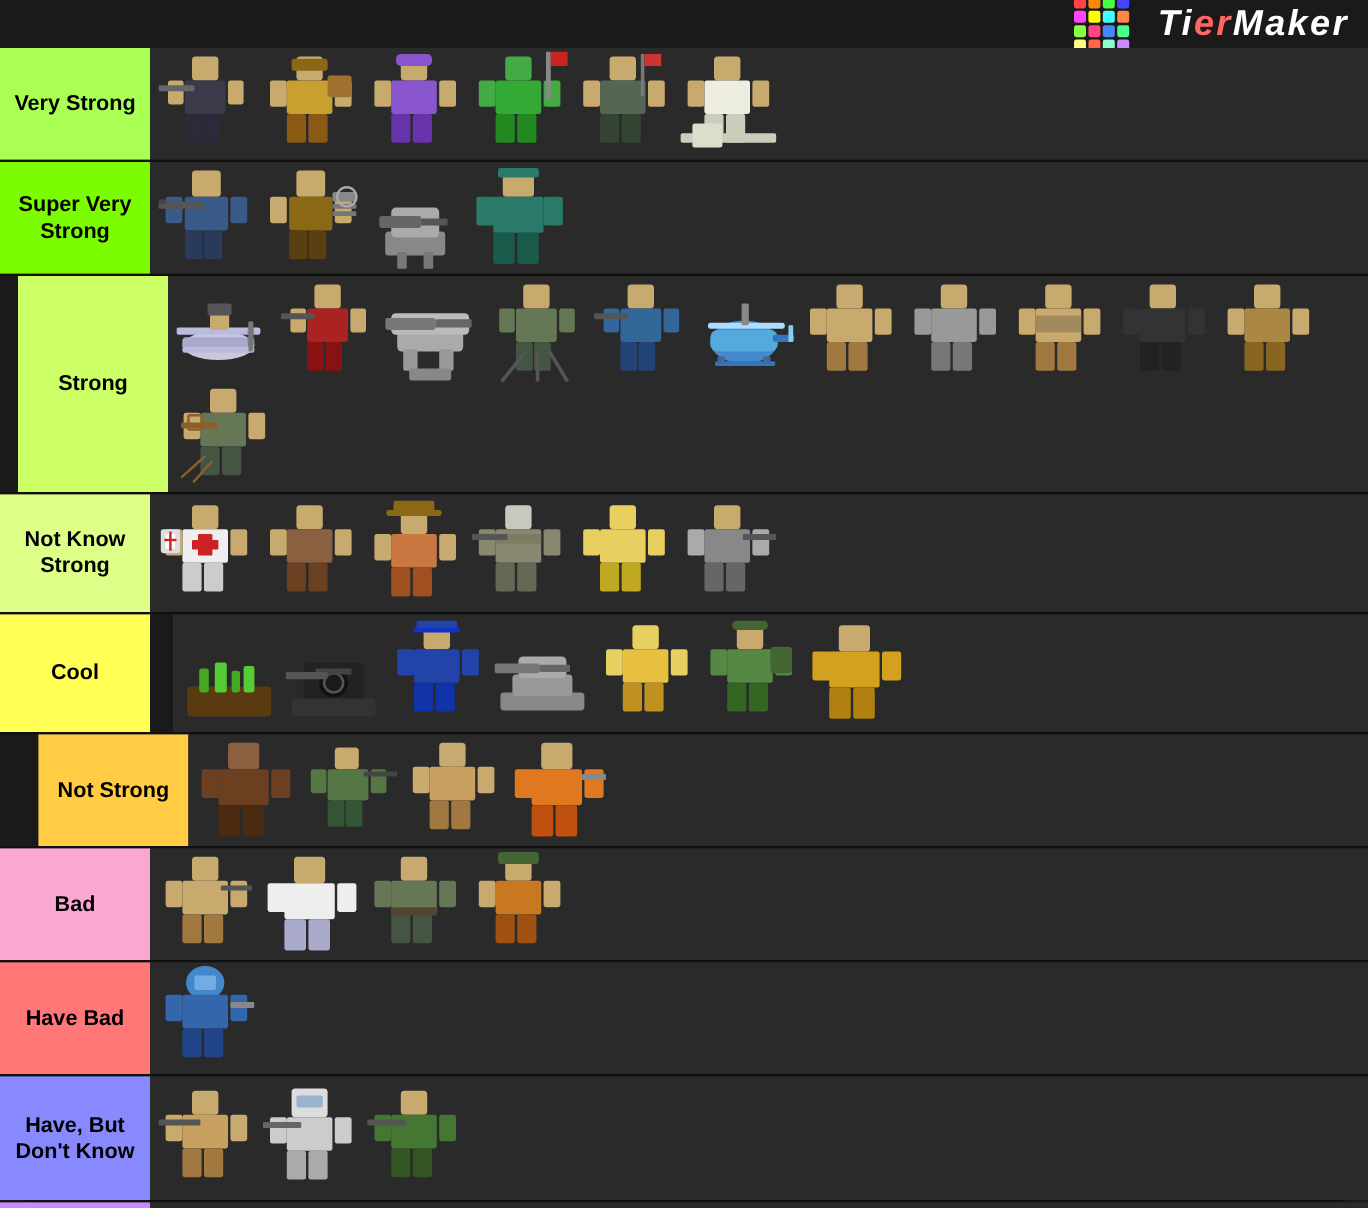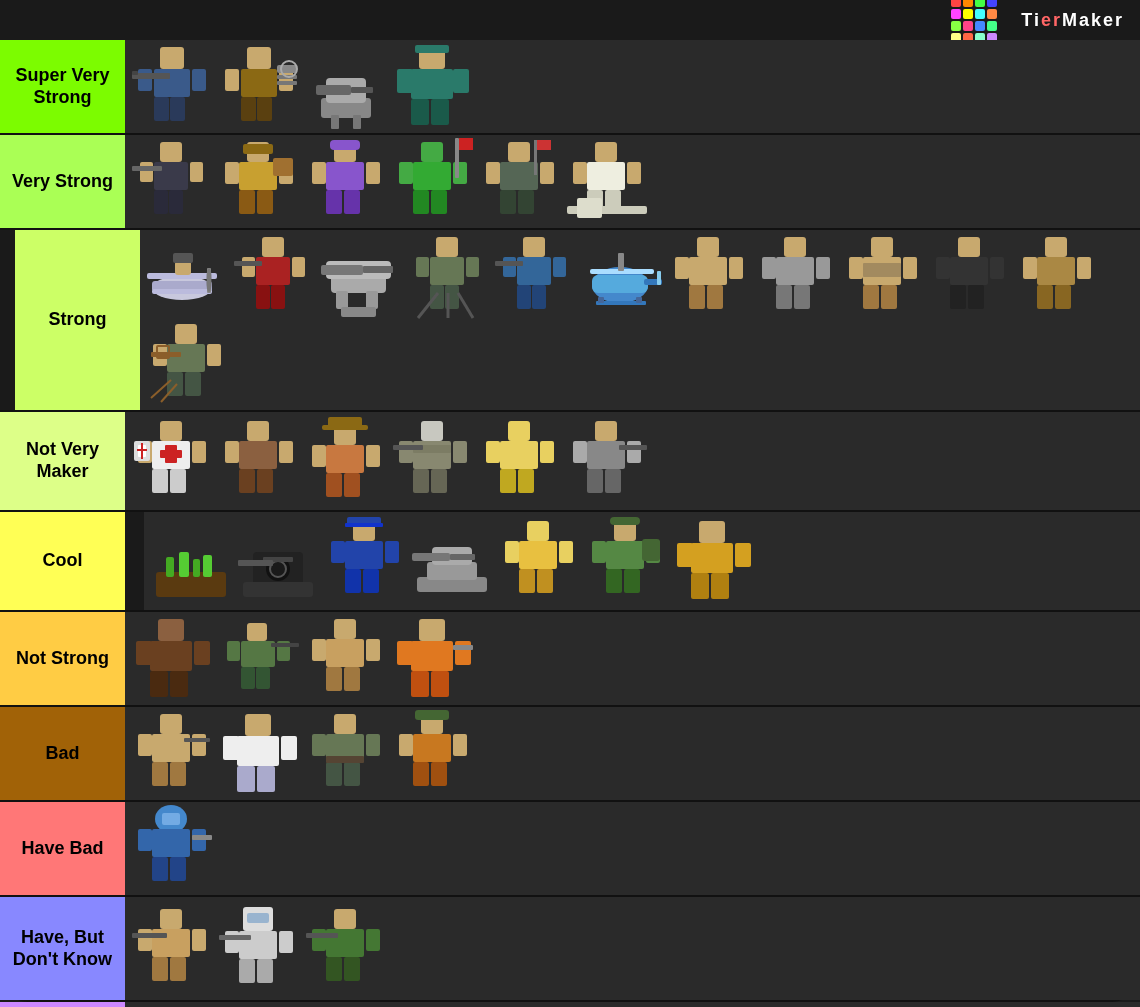--- a/index.html
+++ b/index.html
@@ -77,31 +77,32 @@
       justify-content: center;
       position: relative;
     }
 
     
     .tier-super { background: #7cfc00; }
     .tier-very-strong { background: #aaff55; }
     .tier-strong { background: #ccff66; }
     .tier-not-very-strong { background: #ddff88; }
     .tier-cool { background: #ffff55; }
-    .tier-not-strong { background: #ffcc44; }
-    .tier-bad { background: #a16207; }
+    .tier-not-strong { background: #ffcc44; margin-left: 32px; }
+    .tier-bad { background: #f9a8d4; }
     .tier-very-bad { background: #ff7777; }
     .tier-have-but { background: #8888ff; }
     .tier-dont-have { background: #cc88ff; }
 
     .logo-title {
-      font-size: 18px;
+      font-size: 30px;
       font-weight: 900;
       color: white;
       letter-spacing: 2px;
+      font-style: italic;
       margin-left: 16px;
     }
   </style>
 </head>
 <body>
 
 <div class="header">
   <div class="tiermaker-logo">
     <div class="logo-grid">
 
@@ -124,20 +125,101 @@
     </div>
     <span class="logo-title">
       <span style="color:white">Ti</span><span style="color:#ff6666">er</span><span style="color:white">Maker</span>
     </span>
   </div>
 </div>
 
 <div style="width:100%;">
 
   <div class="tier-row" style="min-height:95px;">
+    <div class="tier-label tier-very-strong">Very Strong</div>
+    <div class="tier-items">
+      <div class="item-placeholder">
+        <svg width="80" height="88" viewBox="0 0 80 88">
+          <rect x="28" y="4" width="22" height="20" rx="3" fill="#c8a96e"></rect>
+          <rect x="22" y="24" width="34" height="28" rx="2" fill="#3a3a4a"></rect>
+          <rect x="22" y="52" width="14" height="24" rx="2" fill="#2a2a3a"></rect>
+          <rect x="37" y="52" width="14" height="24" rx="2" fill="#2a2a3a"></rect>
+          <rect x="8" y="24" width="13" height="20" rx="2" fill="#c8a96e"></rect>
+          <rect x="58" y="24" width="13" height="20" rx="2" fill="#c8a96e"></rect>
+          <rect x="0" y="28" width="30" height="5" rx="1" fill="#666"></rect>
+        </svg>
+      </div>
+      <div class="item-placeholder">
+        <svg width="80" height="88" viewBox="0 0 80 88">
+          <rect x="28" y="4" width="22" height="20" rx="3" fill="#c8a96e"></rect>
+          <rect x="24" y="6" width="30" height="10" rx="2" fill="#8B6914"></rect>
+          <rect x="20" y="24" width="38" height="28" rx="2" fill="#c8a030"></rect>
+          <rect x="20" y="52" width="16" height="24" rx="2" fill="#8a5a14"></rect>
+          <rect x="38" y="52" width="16" height="24" rx="2" fill="#8a5a14"></rect>
+          <rect x="6" y="24" width="14" height="22" rx="2" fill="#c8a96e"></rect>
+          <rect x="60" y="24" width="14" height="22" rx="2" fill="#c8a96e"></rect>
+
+          <rect x="54" y="20" width="20" height="18" rx="2" fill="#a07030"></rect>
+        </svg>
+      </div>
+      <div class="item-placeholder">
+        <svg width="80" height="88" viewBox="0 0 80 88">
+          <rect x="28" y="4" width="22" height="20" rx="3" fill="#c8a96e"></rect>
+
+          <rect x="24" y="2" width="30" height="10" rx="4" fill="#8855cc"></rect>
+          <rect x="20" y="24" width="38" height="28" rx="2" fill="#8855cc"></rect>
+          <rect x="20" y="52" width="16" height="24" rx="2" fill="#6633aa"></rect>
+          <rect x="38" y="52" width="16" height="24" rx="2" fill="#6633aa"></rect>
+          <rect x="6" y="24" width="14" height="22" rx="2" fill="#c8a96e"></rect>
+          <rect x="60" y="24" width="14" height="22" rx="2" fill="#c8a96e"></rect>
+        </svg>
+      </div>
+      <div class="item-placeholder">
+        <svg width="80" height="88" viewBox="0 0 80 88">
+          <rect x="28" y="4" width="22" height="20" rx="3" fill="#44aa44"></rect>
+          <rect x="20" y="24" width="38" height="28" rx="2" fill="#33aa33"></rect>
+          <rect x="20" y="52" width="16" height="24" rx="2" fill="#228822"></rect>
+          <rect x="38" y="52" width="16" height="24" rx="2" fill="#228822"></rect>
+          <rect x="6" y="24" width="14" height="22" rx="2" fill="#44aa44"></rect>
+          <rect x="60" y="24" width="14" height="22" rx="2" fill="#44aa44"></rect>
+
+          <rect x="62" y="0" width="4" height="40" rx="1" fill="#888"></rect>
+          <rect x="66" y="0" width="15" height="12" fill="#cc2222"></rect>
+        </svg>
+      </div>
+      <div class="item-placeholder">
+        <svg width="80" height="88" viewBox="0 0 80 88">
+          <rect x="28" y="4" width="22" height="20" rx="3" fill="#c8a96e"></rect>
+          <rect x="20" y="24" width="38" height="28" rx="2" fill="#556655"></rect>
+          <rect x="20" y="52" width="16" height="24" rx="2" fill="#334433"></rect>
+          <rect x="38" y="52" width="16" height="24" rx="2" fill="#334433"></rect>
+          <rect x="6" y="24" width="14" height="22" rx="2" fill="#c8a96e"></rect>
+          <rect x="60" y="24" width="14" height="22" rx="2" fill="#c8a96e"></rect>
+
+          <rect x="54" y="2" width="3" height="35" fill="#777"></rect>
+          <rect x="57" y="2" width="14" height="10" fill="#cc3333"></rect>
+        </svg>
+      </div>
+      <div class="item-placeholder">
+        <svg width="80" height="88" viewBox="0 0 80 88">
+          <rect x="28" y="4" width="22" height="20" rx="3" fill="#c8a96e"></rect>
+          <rect x="20" y="24" width="38" height="28" rx="2" fill="#eeeee0"></rect>
+          <rect x="20" y="52" width="16" height="24" rx="2" fill="#ccccbb"></rect>
+          <rect x="38" y="52" width="16" height="24" rx="2" fill="#ccccbb"></rect>
+          <rect x="6" y="24" width="14" height="22" rx="2" fill="#c8a96e"></rect>
+          <rect x="60" y="24" width="14" height="22" rx="2" fill="#c8a96e"></rect>
+
+          <rect x="0" y="68" width="80" height="8" rx="2" fill="#ccccbb"></rect>
+          <rect x="10" y="60" width="25" height="20" rx="2" fill="#ddddcc"></rect>
+        </svg>
+      </div>
+    </div>
+  </div>
+
+  <div class="tier-row" style="min-height:95px;">
     <div class="tier-label tier-super">Super Very Strong</div>
     <div class="tier-items">
 
       <div class="item-placeholder">
         <svg width="80" height="88" viewBox="0 0 80 88">
 
           <rect x="28" y="4" width="24" height="22" rx="3" fill="#c8a96e"></rect>
 
           <rect x="22" y="26" width="36" height="28" rx="2" fill="#3a5a8a"></rect>
 
@@ -183,101 +265,20 @@
       <div class="item-placeholder">
         <svg width="80" height="88" viewBox="0 0 80 88">
           <rect x="26" y="4" width="26" height="22" rx="3" fill="#c8a96e"></rect>
 
           <rect x="22" y="2" width="34" height="8" rx="2" fill="#2a7a6a"></rect>
           <rect x="18" y="26" width="42" height="30" rx="2" fill="#2a7a6a"></rect>
           <rect x="18" y="56" width="18" height="26" rx="2" fill="#1a5a4a"></rect>
           <rect x="38" y="56" width="18" height="26" rx="2" fill="#1a5a4a"></rect>
           <rect x="4" y="26" width="16" height="24" rx="2" fill="#2a7a6a"></rect>
           <rect x="60" y="26" width="16" height="24" rx="2" fill="#2a7a6a"></rect>
-        </svg>
-      </div>
-    </div>
-  </div>
-
-  <div class="tier-row" style="min-height:95px;">
-    <div class="tier-label tier-very-strong">Very Strong</div>
-    <div class="tier-items">
-      <div class="item-placeholder">
-        <svg width="80" height="88" viewBox="0 0 80 88">
-          <rect x="28" y="4" width="22" height="20" rx="3" fill="#c8a96e"></rect>
-          <rect x="22" y="24" width="34" height="28" rx="2" fill="#3a3a4a"></rect>
-          <rect x="22" y="52" width="14" height="24" rx="2" fill="#2a2a3a"></rect>
-          <rect x="37" y="52" width="14" height="24" rx="2" fill="#2a2a3a"></rect>
-          <rect x="8" y="24" width="13" height="20" rx="2" fill="#c8a96e"></rect>
-          <rect x="58" y="24" width="13" height="20" rx="2" fill="#c8a96e"></rect>
-          <rect x="0" y="28" width="30" height="5" rx="1" fill="#666"></rect>
-        </svg>
-      </div>
-      <div class="item-placeholder">
-        <svg width="80" height="88" viewBox="0 0 80 88">
-          <rect x="28" y="4" width="22" height="20" rx="3" fill="#c8a96e"></rect>
-          <rect x="24" y="6" width="30" height="10" rx="2" fill="#8B6914"></rect>
-          <rect x="20" y="24" width="38" height="28" rx="2" fill="#c8a030"></rect>
-          <rect x="20" y="52" width="16" height="24" rx="2" fill="#8a5a14"></rect>
-          <rect x="38" y="52" width="16" height="24" rx="2" fill="#8a5a14"></rect>
-          <rect x="6" y="24" width="14" height="22" rx="2" fill="#c8a96e"></rect>
-          <rect x="60" y="24" width="14" height="22" rx="2" fill="#c8a96e"></rect>
-
-          <rect x="54" y="20" width="20" height="18" rx="2" fill="#a07030"></rect>
-        </svg>
-      </div>
-      <div class="item-placeholder">
-        <svg width="80" height="88" viewBox="0 0 80 88">
-          <rect x="28" y="4" width="22" height="20" rx="3" fill="#c8a96e"></rect>
-
-          <rect x="24" y="2" width="30" height="10" rx="4" fill="#8855cc"></rect>
-          <rect x="20" y="24" width="38" height="28" rx="2" fill="#8855cc"></rect>
-          <rect x="20" y="52" width="16" height="24" rx="2" fill="#6633aa"></rect>
-          <rect x="38" y="52" width="16" height="24" rx="2" fill="#6633aa"></rect>
-          <rect x="6" y="24" width="14" height="22" rx="2" fill="#c8a96e"></rect>
-          <rect x="60" y="24" width="14" height="22" rx="2" fill="#c8a96e"></rect>
-        </svg>
-      </div>
-      <div class="item-placeholder">
-        <svg width="80" height="88" viewBox="0 0 80 88">
-          <rect x="28" y="4" width="22" height="20" rx="3" fill="#44aa44"></rect>
-          <rect x="20" y="24" width="38" height="28" rx="2" fill="#33aa33"></rect>
-          <rect x="20" y="52" width="16" height="24" rx="2" fill="#228822"></rect>
-          <rect x="38" y="52" width="16" height="24" rx="2" fill="#228822"></rect>
-          <rect x="6" y="24" width="14" height="22" rx="2" fill="#44aa44"></rect>
-          <rect x="60" y="24" width="14" height="22" rx="2" fill="#44aa44"></rect>
-
-          <rect x="62" y="0" width="4" height="40" rx="1" fill="#888"></rect>
-          <rect x="66" y="0" width="15" height="12" fill="#cc2222"></rect>
-        </svg>
-      </div>
-      <div class="item-placeholder">
-        <svg width="80" height="88" viewBox="0 0 80 88">
-          <rect x="28" y="4" width="22" height="20" rx="3" fill="#c8a96e"></rect>
-          <rect x="20" y="24" width="38" height="28" rx="2" fill="#556655"></rect>
-          <rect x="20" y="52" width="16" height="24" rx="2" fill="#334433"></rect>
-          <rect x="38" y="52" width="16" height="24" rx="2" fill="#334433"></rect>
-          <rect x="6" y="24" width="14" height="22" rx="2" fill="#c8a96e"></rect>
-          <rect x="60" y="24" width="14" height="22" rx="2" fill="#c8a96e"></rect>
-
-          <rect x="54" y="2" width="3" height="35" fill="#777"></rect>
-          <rect x="57" y="2" width="14" height="10" fill="#cc3333"></rect>
-        </svg>
-      </div>
-      <div class="item-placeholder">
-        <svg width="80" height="88" viewBox="0 0 80 88">
-          <rect x="28" y="4" width="22" height="20" rx="3" fill="#c8a96e"></rect>
-          <rect x="20" y="24" width="38" height="28" rx="2" fill="#eeeee0"></rect>
-          <rect x="20" y="52" width="16" height="24" rx="2" fill="#ccccbb"></rect>
-          <rect x="38" y="52" width="16" height="24" rx="2" fill="#ccccbb"></rect>
-          <rect x="6" y="24" width="14" height="22" rx="2" fill="#c8a96e"></rect>
-          <rect x="60" y="24" width="14" height="22" rx="2" fill="#c8a96e"></rect>
-
-          <rect x="0" y="68" width="80" height="8" rx="2" fill="#ccccbb"></rect>
-          <rect x="10" y="60" width="25" height="20" rx="2" fill="#ddddcc"></rect>
         </svg>
       </div>
     </div>
   </div>
 
   <div class="tier-row" style="min-height:155px;padding-left:15px;">
     <div class="tier-label tier-strong">Strong</div>
     <div class="tier-items" style="flex-wrap:wrap;">
 
       <div class="item-placeholder">
@@ -430,21 +431,21 @@
           <rect x="10" y="26" width="12" height="12" rx="1" fill="none" stroke="#8B5E2A" stroke-width="2"></rect>
 
           <line x1="4" y1="78" x2="24" y2="60" stroke="#8B5E2A" stroke-width="2"></line>
           <line x1="14" y1="82" x2="30" y2="64" stroke="#8B5E2A" stroke-width="2"></line>
         </svg>
       </div>
     </div>
   </div>
 
   <div class="tier-row" style="min-height:100px;">
-    <div class="tier-label tier-not-very-strong">Not Very Maker</div>
+    <div class="tier-label tier-not-very-strong">Not Know Strong</div>
     <div class="tier-items">
 
       <div class="item-placeholder">
         <svg width="80" height="88" viewBox="0 0 80 88">
           <rect x="28" y="4" width="22" height="20" rx="3" fill="#c8a96e"></rect>
           <rect x="20" y="24" width="38" height="28" rx="2" fill="#eee"></rect>
 
           <rect x="33" y="28" width="12" height="18" rx="1" fill="#cc2222"></rect>
           <rect x="28" y="33" width="22" height="8" rx="1" fill="#cc2222"></rect>
           <rect x="20" y="52" width="16" height="24" rx="2" fill="#ccc"></rect>

